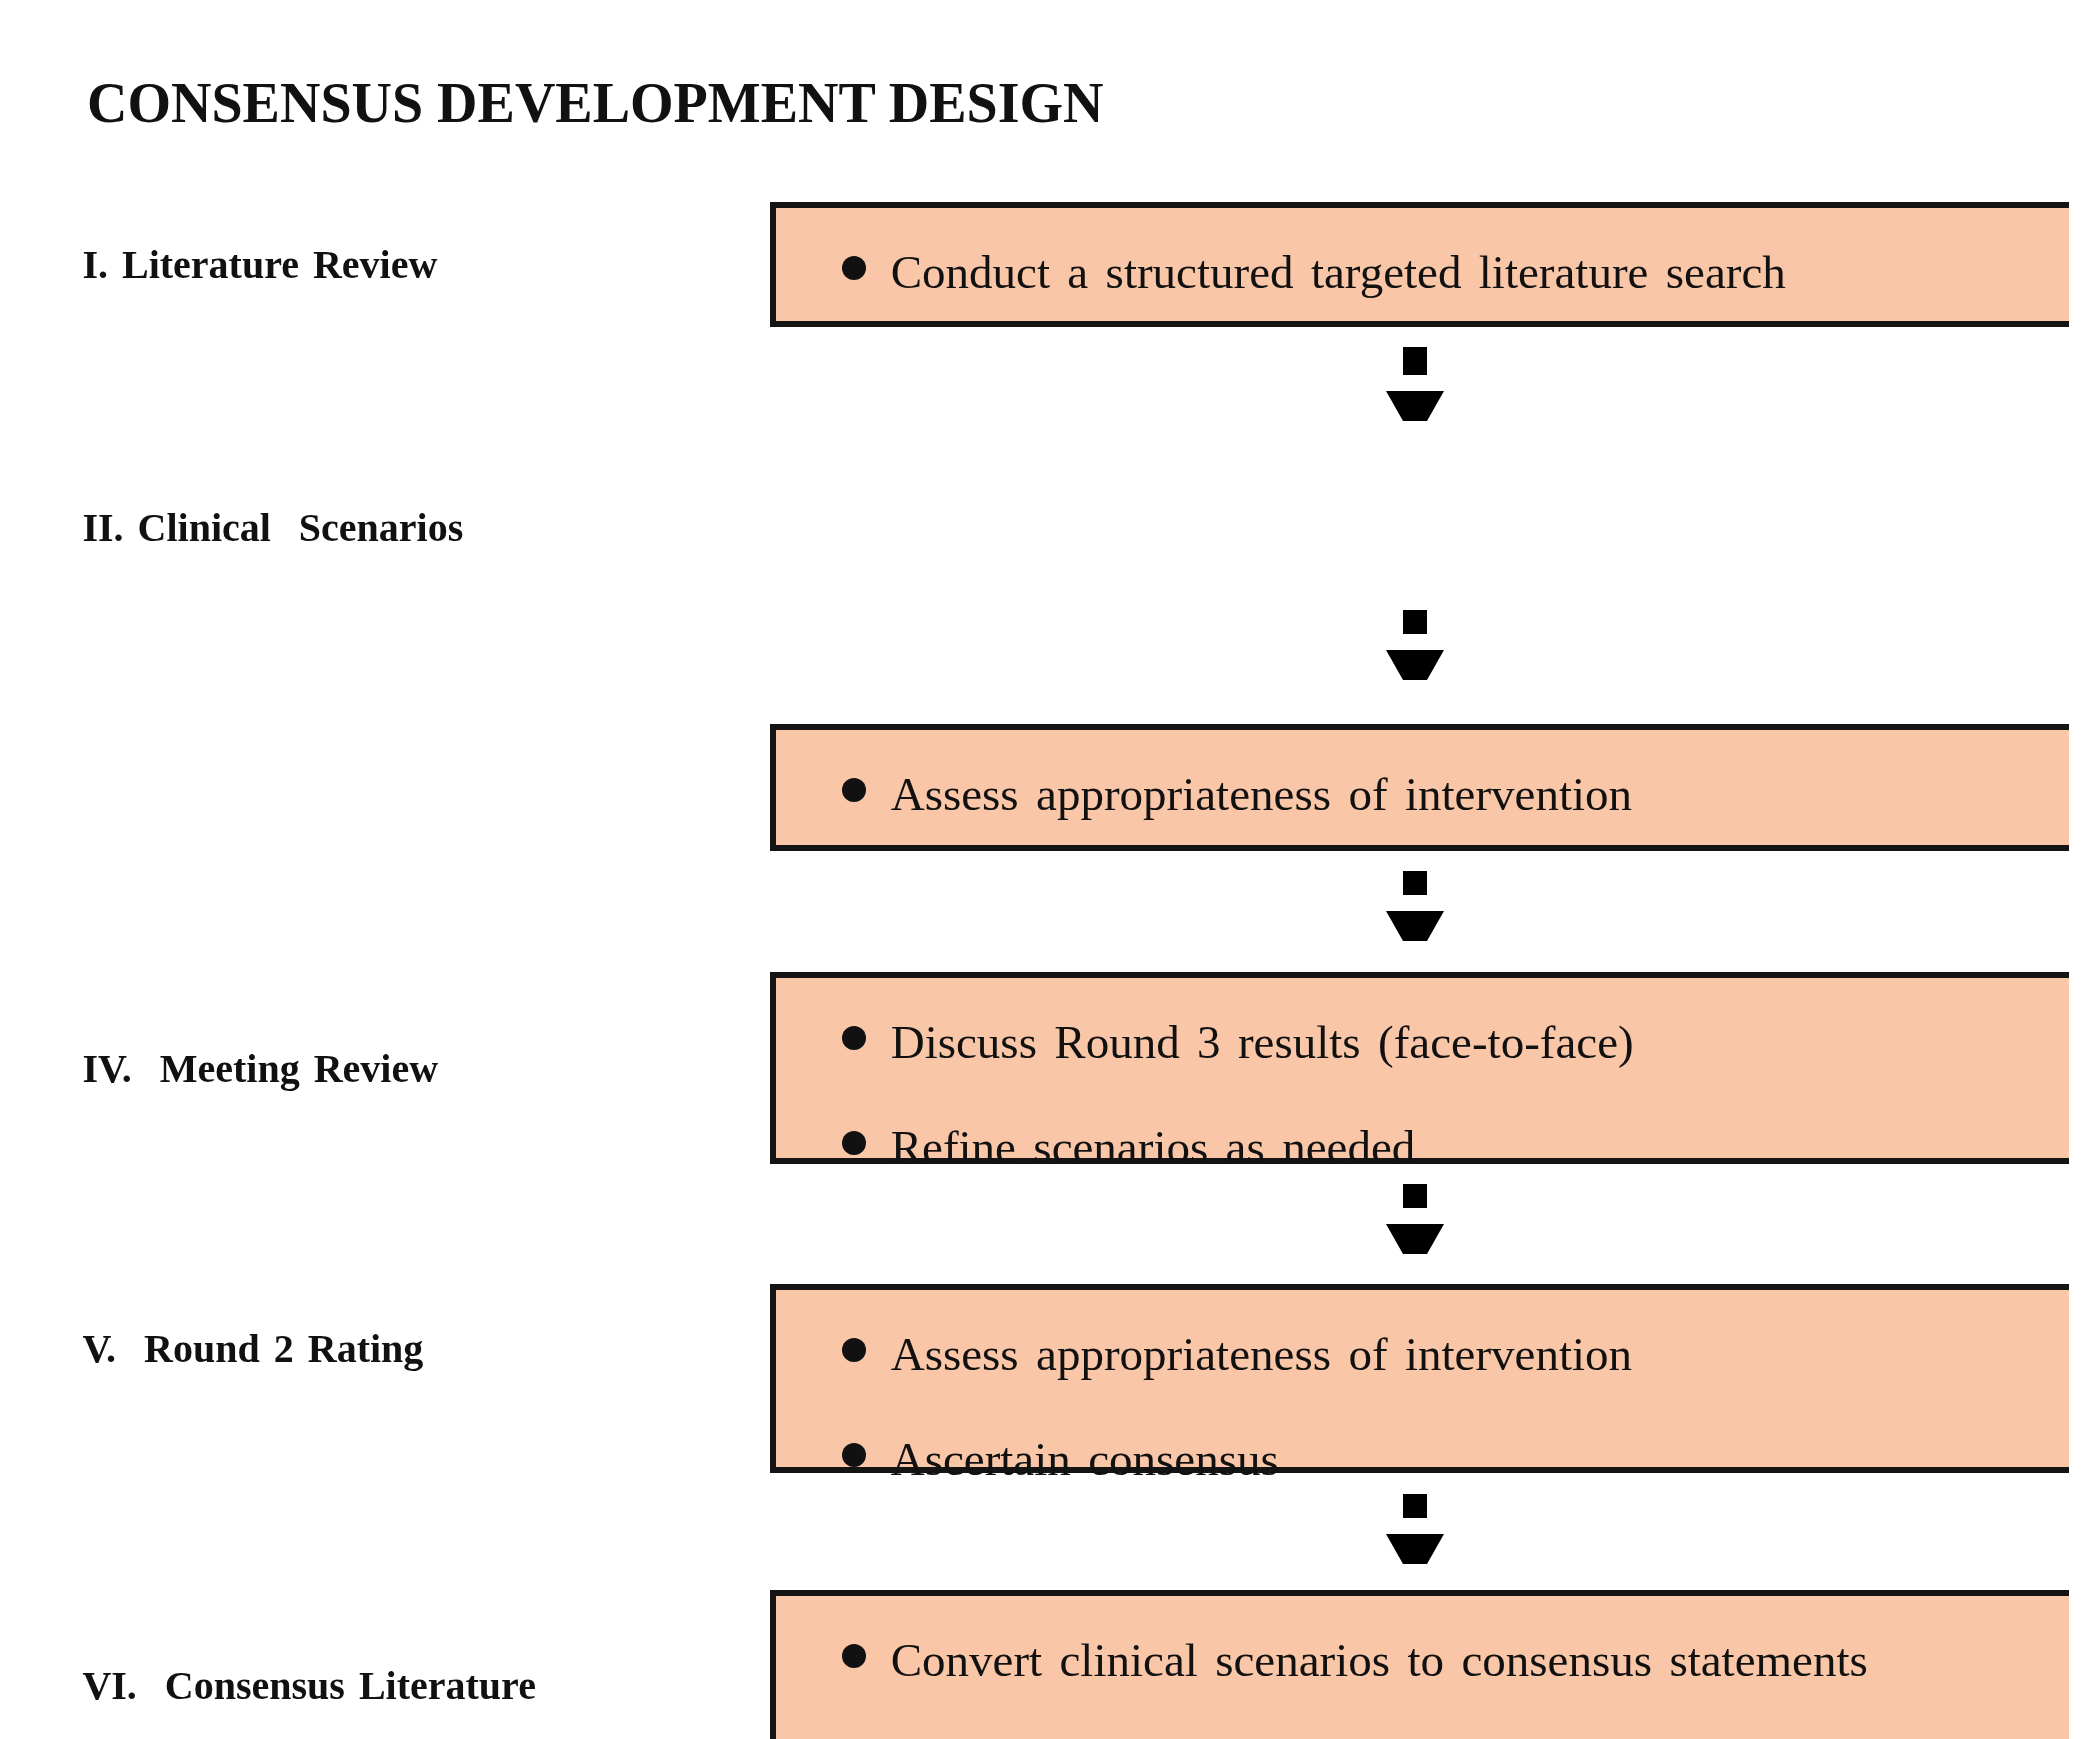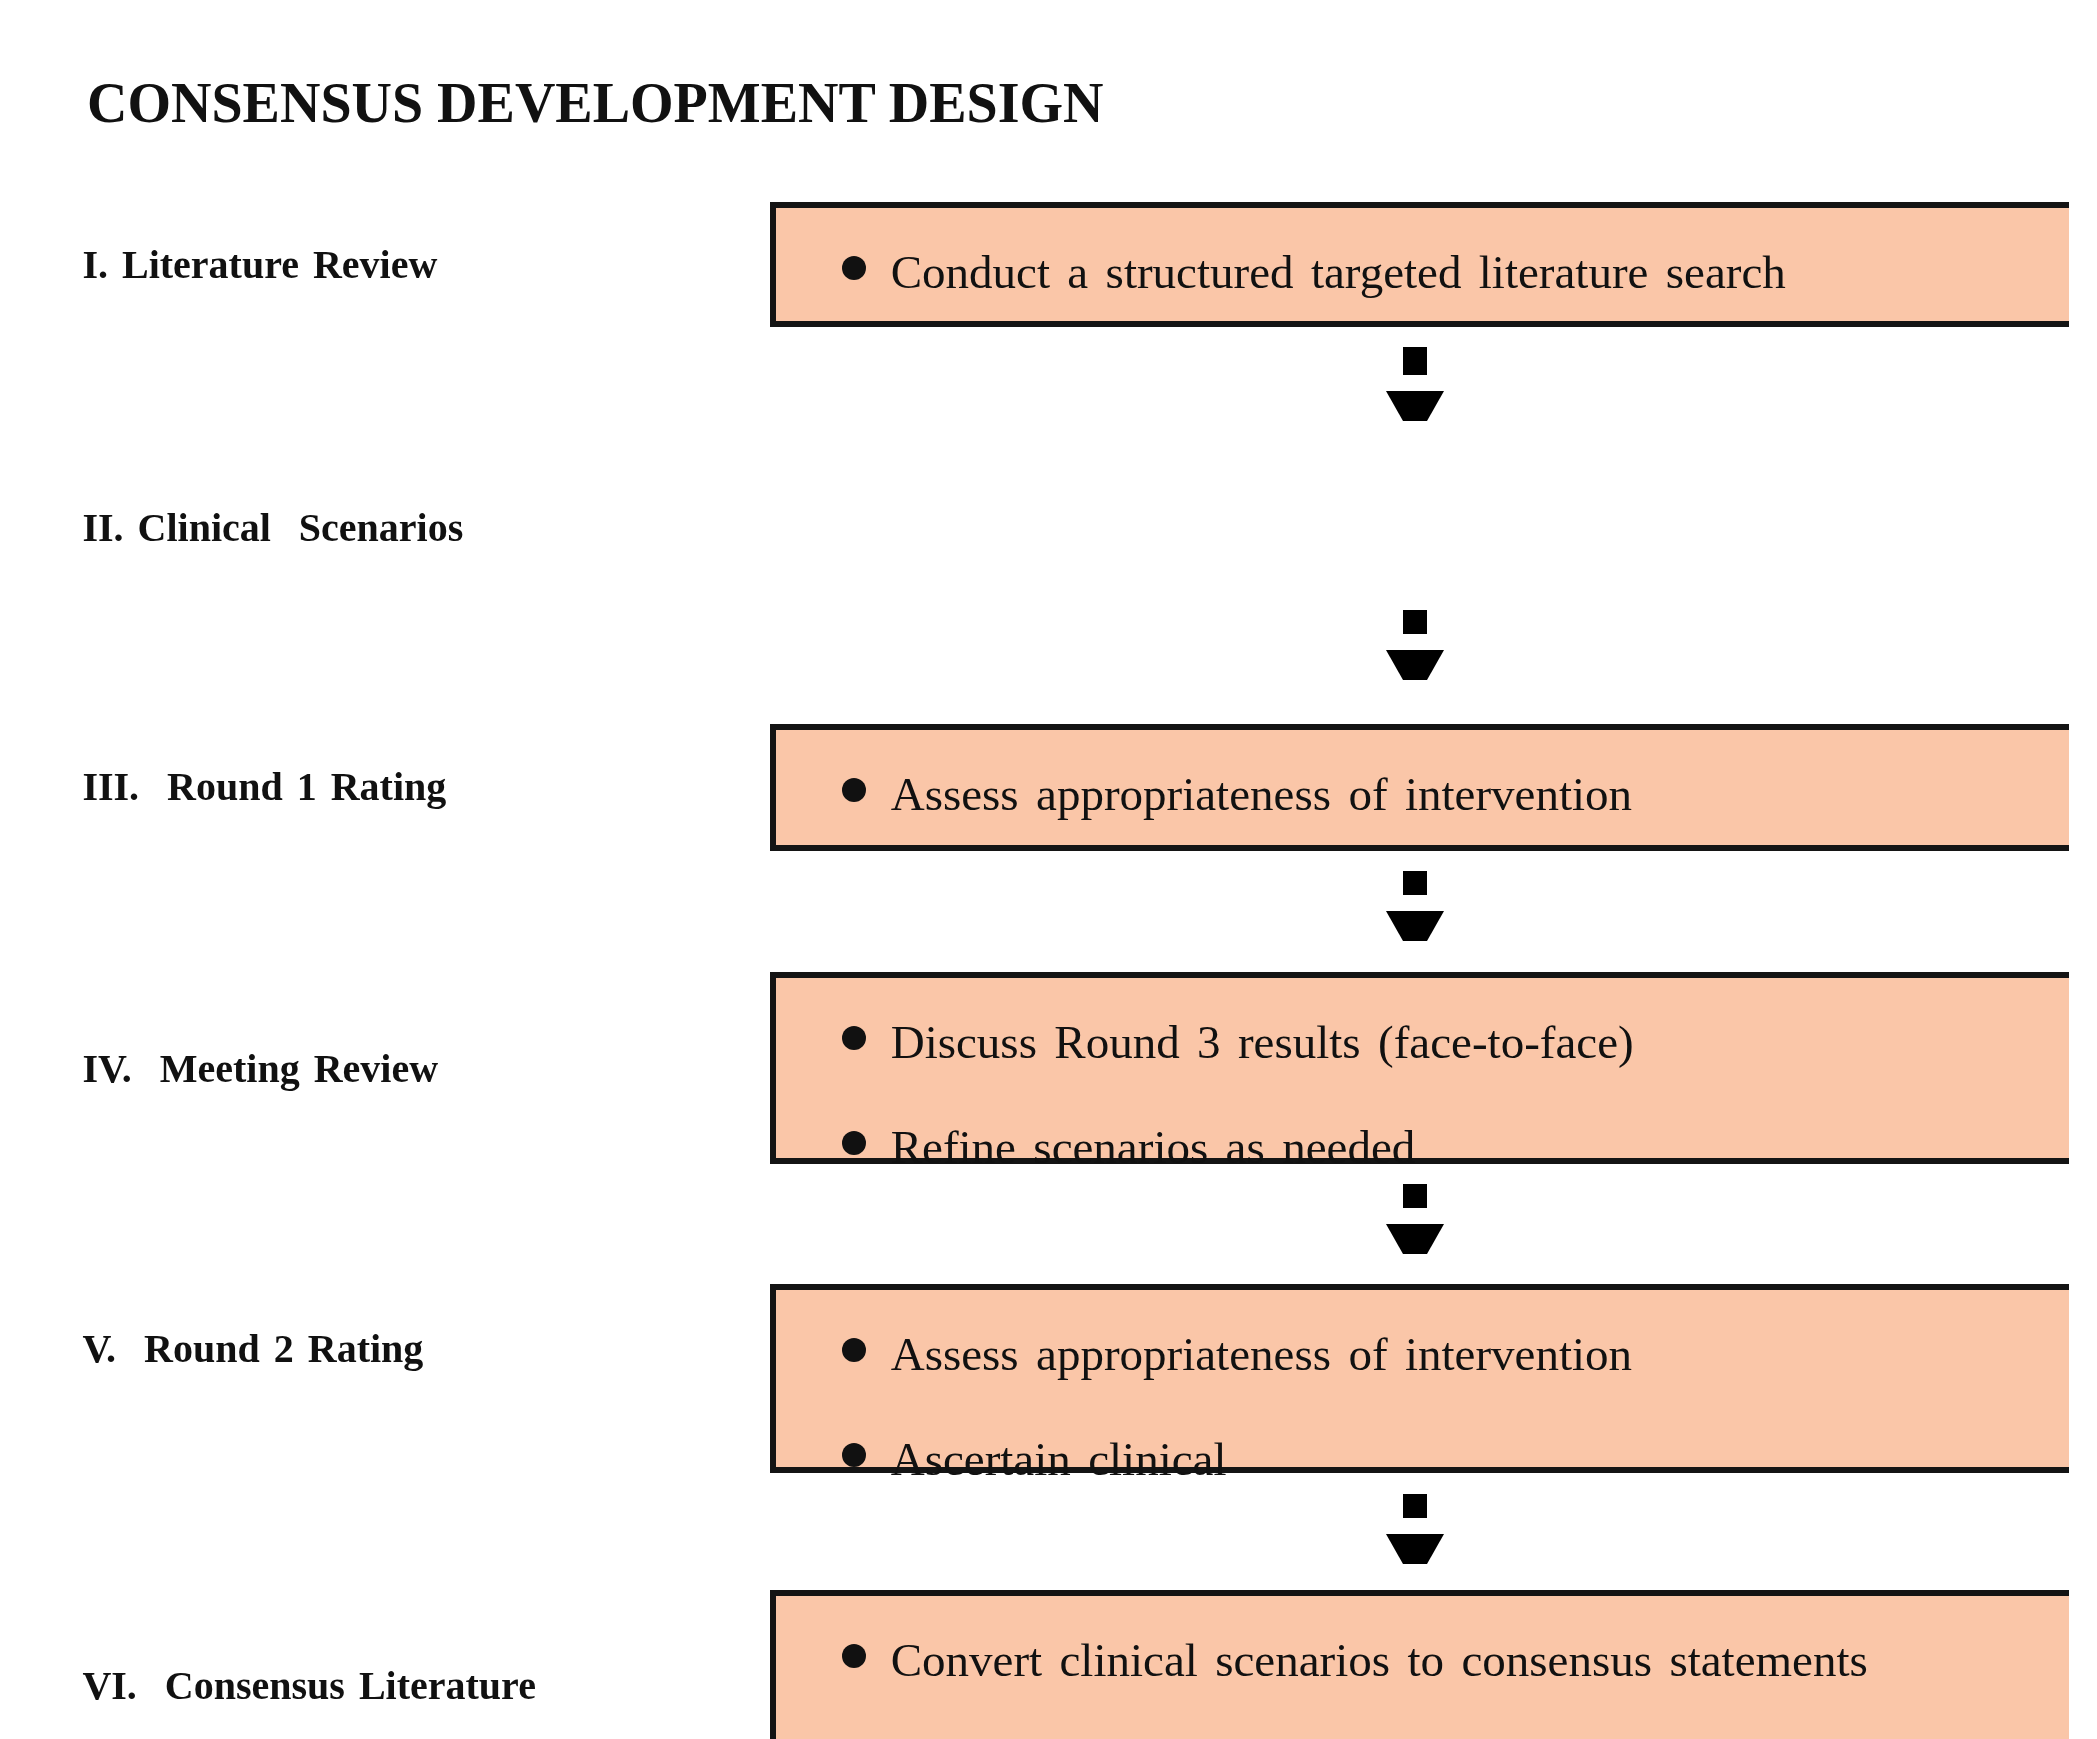--- a/index.html
+++ b/index.html
@@ -106,21 +106,20 @@
     <div class="arrow-line"></div>
     <div class="arrow-head"></div>
   </div>
 
   <div class="stage-label" style="top:471px">II. Clinical  Scenarios</div>
   <div class="flow-arrow" style="top:534px;height:134px">
     <div class="arrow-line"></div>
     <div class="arrow-head"></div>
   </div>
 
-  <div class="stage-label" style="top:730px">III.  Round 1 Rating</div>
   <div class="stage-box" style="top:668px;height:127px">
     <div class="bullet-line"><span class="bullet-dot"></span><span>Assess appropriateness of intervention</span></div>
   </div>
   <div class="flow-arrow" style="top:795px;height:121px">
     <div class="arrow-line"></div>
     <div class="arrow-head"></div>
   </div>
 
   <div class="stage-label" style="top:1012px">IV.  Meeting Review</div>
   <div class="stage-box" style="top:916px;height:192px">
@@ -128,21 +127,21 @@
     <div class="bullet-line"><span class="bullet-dot"></span><span>Refine scenarios as needed</span></div>
   </div>
   <div class="flow-arrow" style="top:1108px;height:120px">
     <div class="arrow-line"></div>
     <div class="arrow-head"></div>
   </div>
 
   <div class="stage-label" style="top:1292px">V.  Round 2 Rating</div>
   <div class="stage-box" style="top:1228px;height:189px">
     <div class="bullet-line"><span class="bullet-dot"></span><span>Assess appropriateness of intervention</span></div>
-    <div class="bullet-line"><span class="bullet-dot"></span><span>Ascertain clinical</span></div>
+    <div class="bullet-line"><span class="bullet-dot"></span><span>Ascertain consensus</span></div>
   </div>
   <div class="flow-arrow" style="top:1418px;height:116px">
     <div class="arrow-line"></div>
     <div class="arrow-head"></div>
   </div>
 
   <div class="stage-label" style="top:1629px">VI.  Consensus Literature</div>
   <div class="stage-box" style="top:1534px;height:189px">
     <div class="bullet-line"><span class="bullet-dot"></span><span>Convert clinical scenarios to consensus statements</span></div>
     <div class="bullet-line"><span class="bullet-dot"></span></div>

